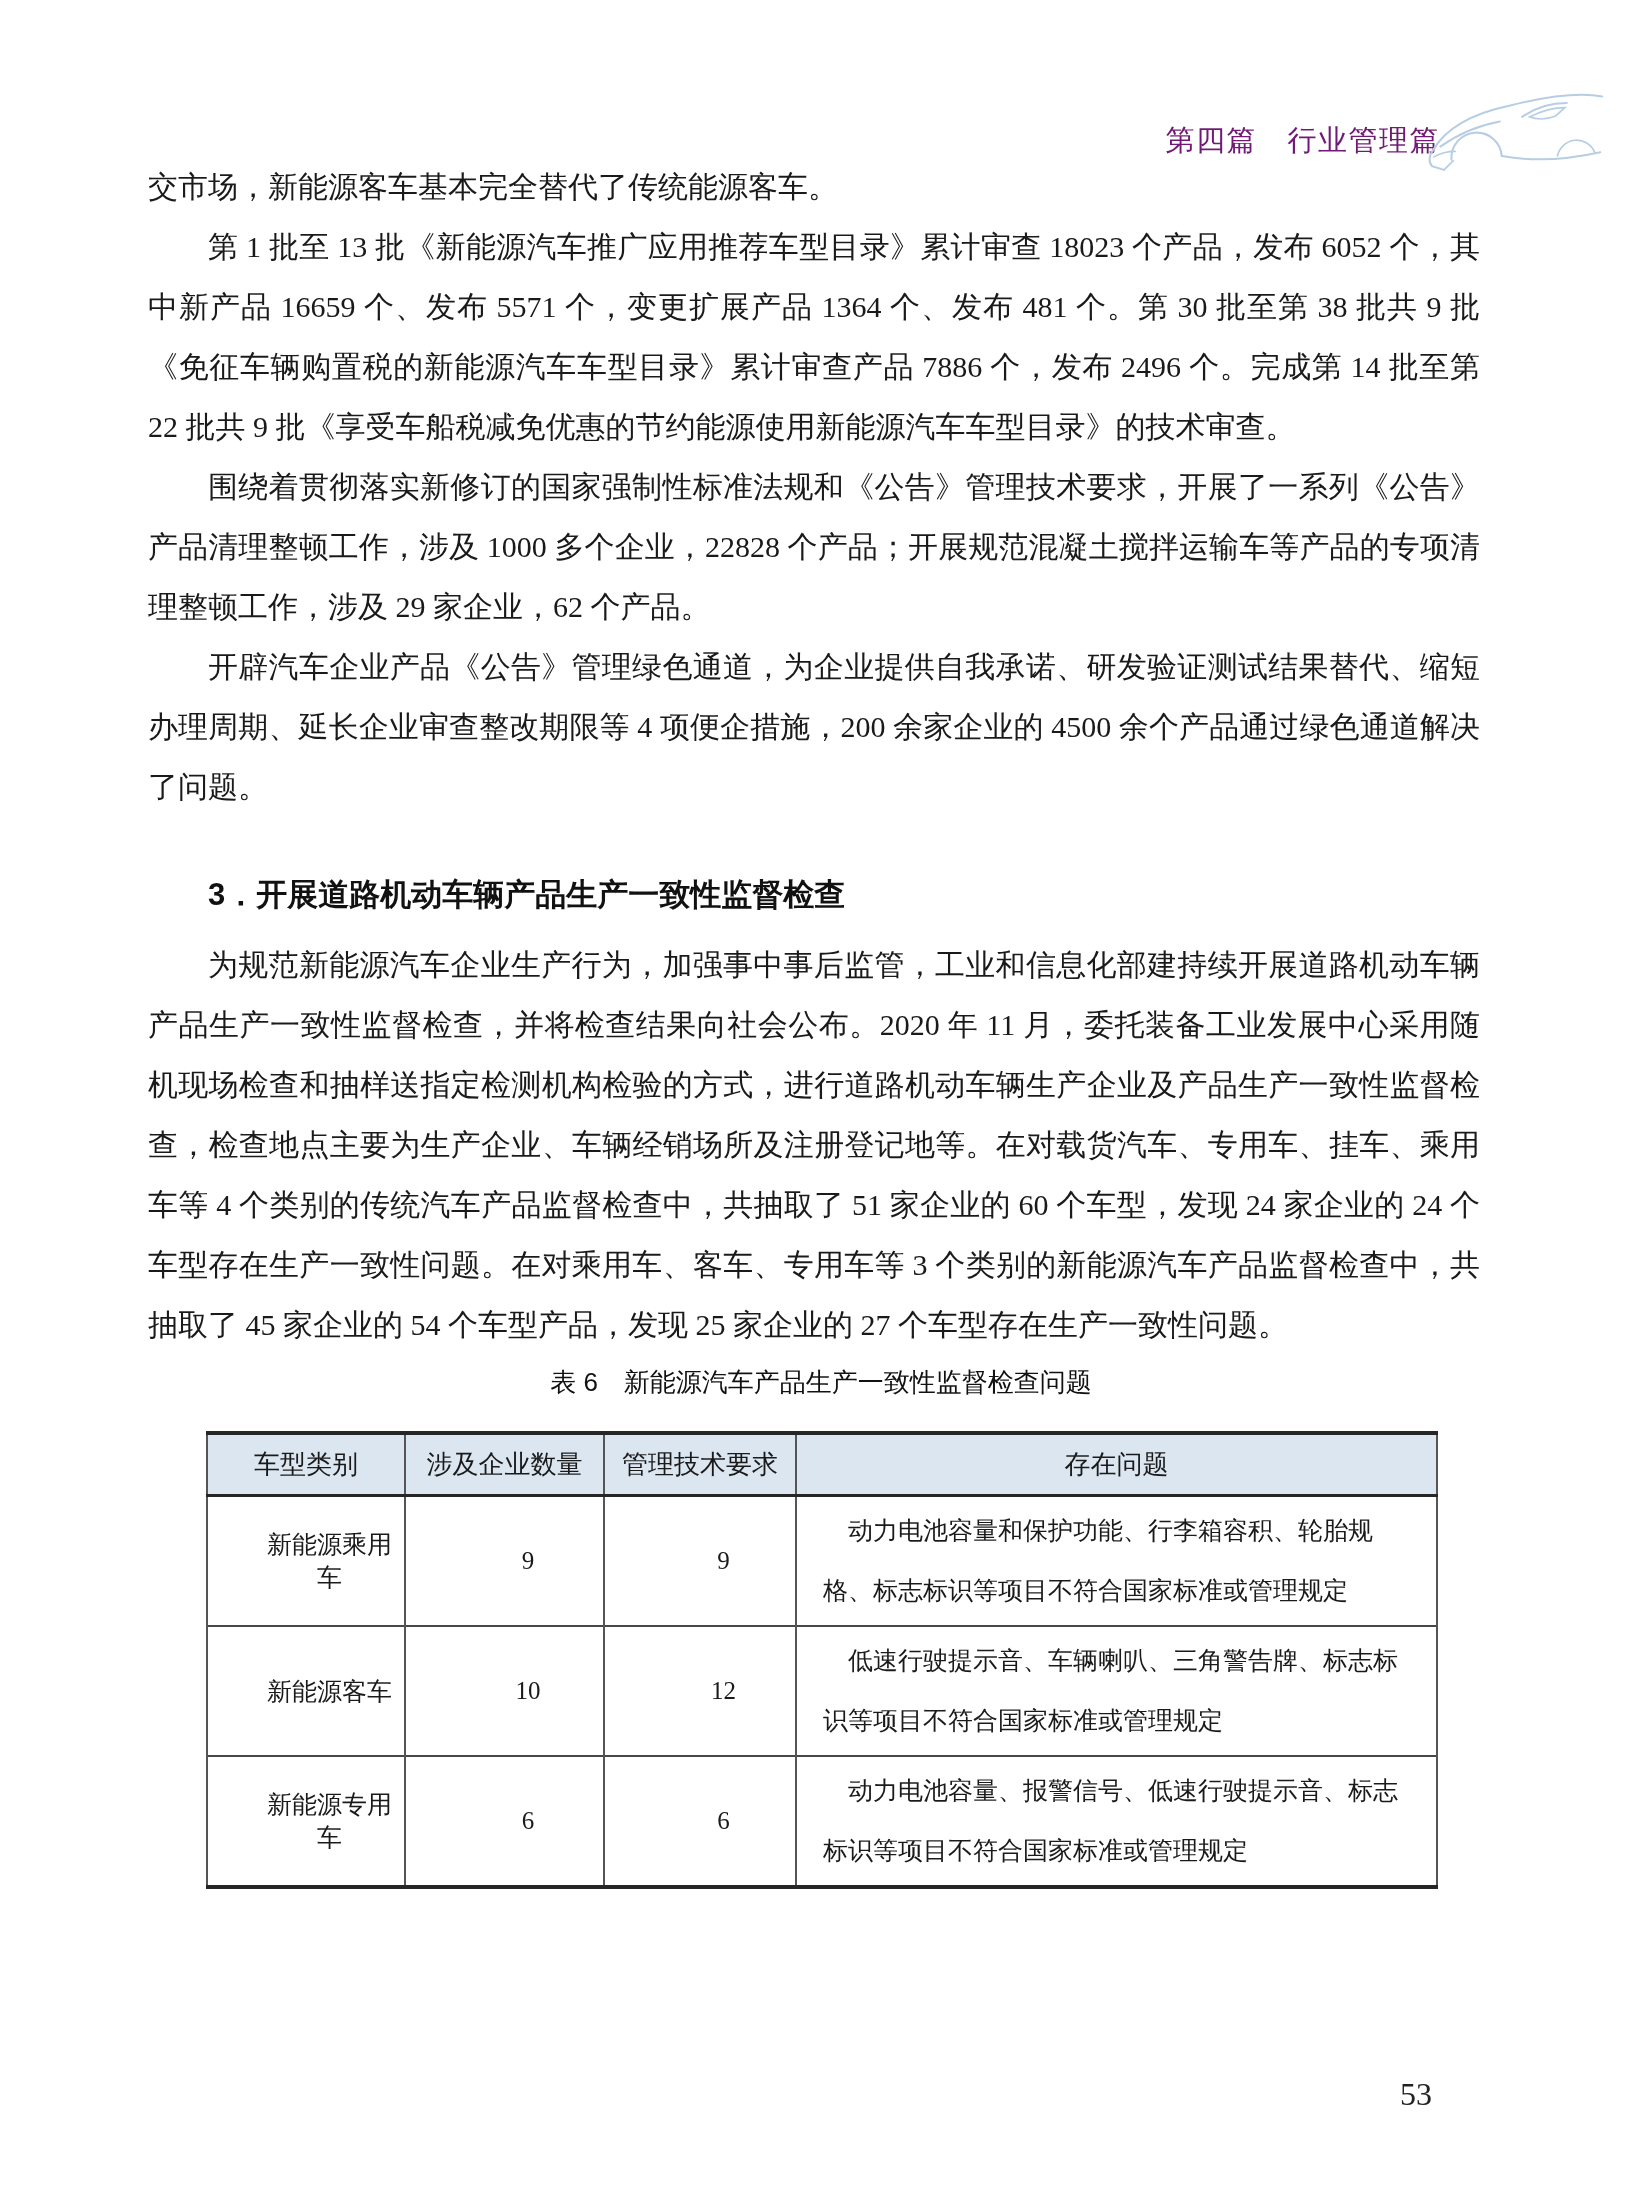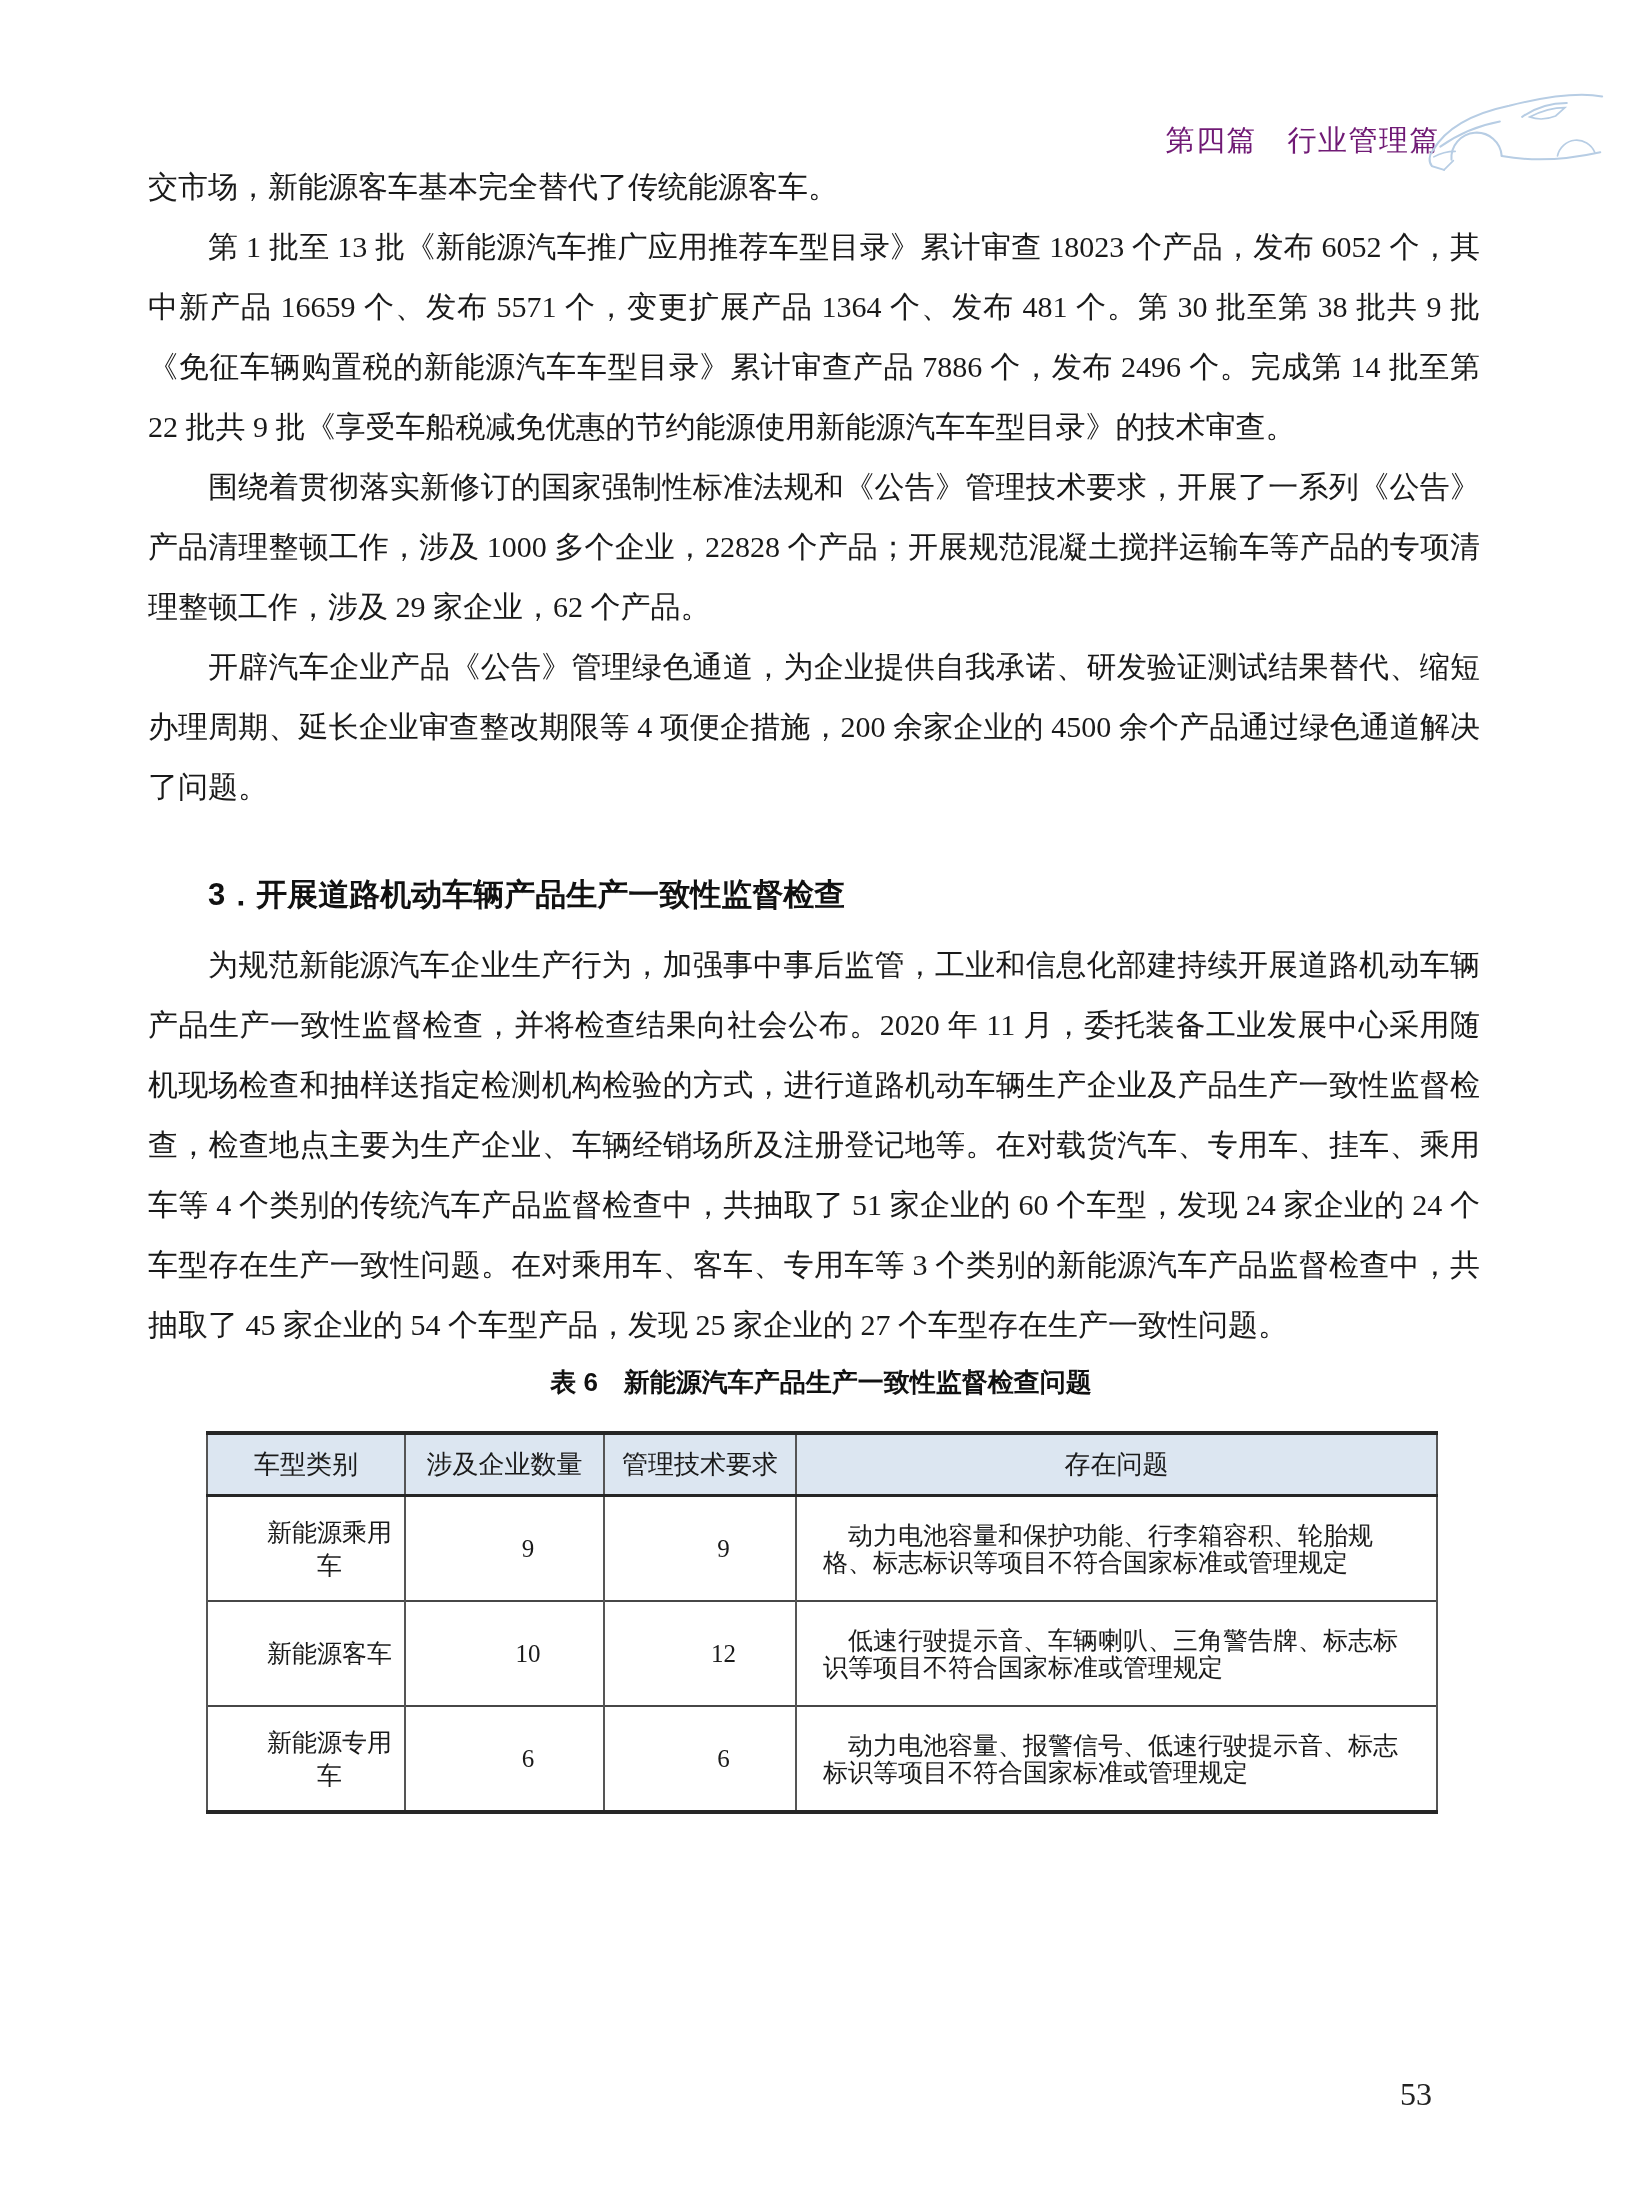--- a/index.html
+++ b/index.html
@@ -35,21 +35,21 @@
     margin:48px 0 10px 0; padding-left:60px;
     font-family:"Liberation Sans","DejaVu Sans",sans-serif;
     font-weight:bold; font-size:31px; line-height:60px; color:#111111;
   }
 
   
   .table-caption {
     margin:6px 0 3px 58px; width:1230px;
     text-align:center;
     font-family:"Liberation Sans","DejaVu Sans",sans-serif;
-    font-weight:bold; font-size:26px; line-height:42px; color:#111111;
+    font-weight:normal; font-size:26px; line-height:42px; color:#111111;
   }
   table.check-table {
     margin:28px 0 0 58px; width:1230px;
     border-collapse:collapse; table-layout:fixed;
     border-top:4px solid #262626;
     border-bottom:4px solid #262626;
     border-left:2px solid #555555;
     border-right:2px solid #555555;
   }
   .check-table th, .check-table td {
@@ -62,21 +62,21 @@
     font-weight:normal; font-size:26px; text-align:center;
     border-bottom:3px solid #262626;
   }
   .check-table tbody td {
     height:95px;
     font-size:25px; text-align:center;padding-left:48px;
   }
   .check-table tbody tr + tr td { border-top:2px solid #474747; }
   .check-table td.issues {
     text-align:left; padding:4px 26px;
-    line-height:27px; text-indent:1em;
+    line-height:60px; text-indent:1em;
   }
 
   
   .page-number { position:absolute; left:1400px; top:2076px; font-size:32px; color:#222222; }
 </style>
 </head>
 <body>
 
 <div class="page">
 

